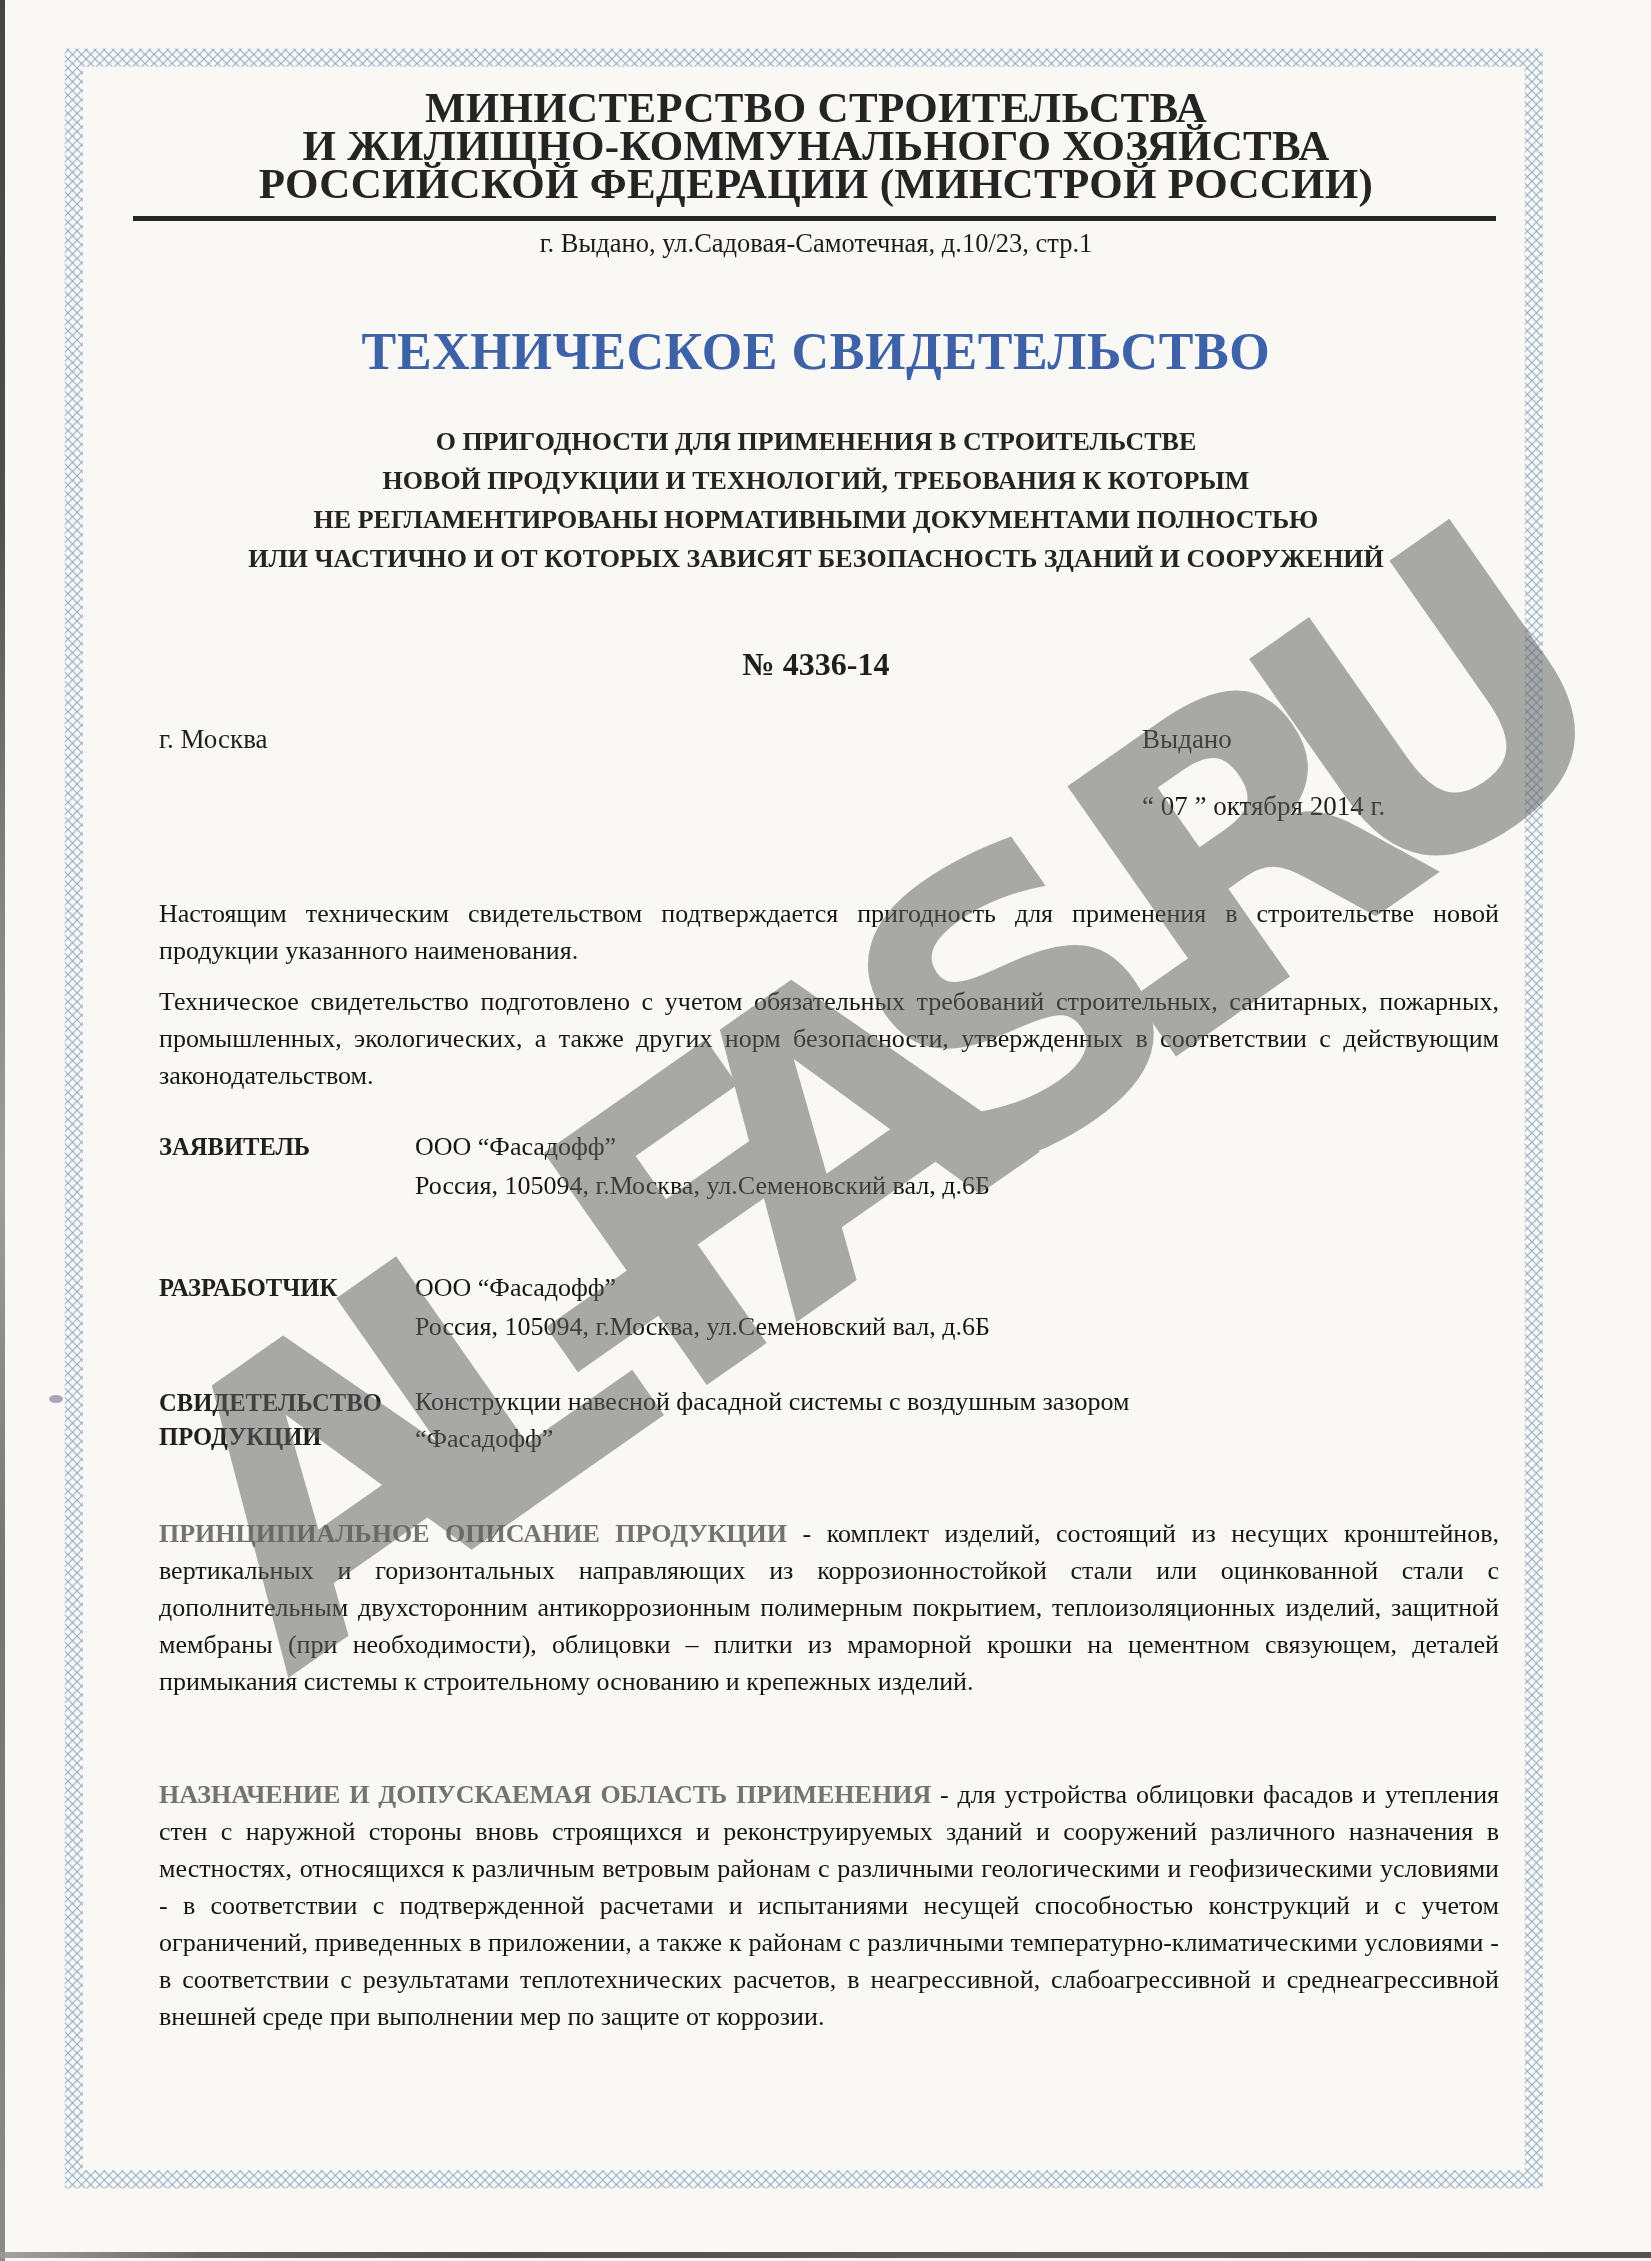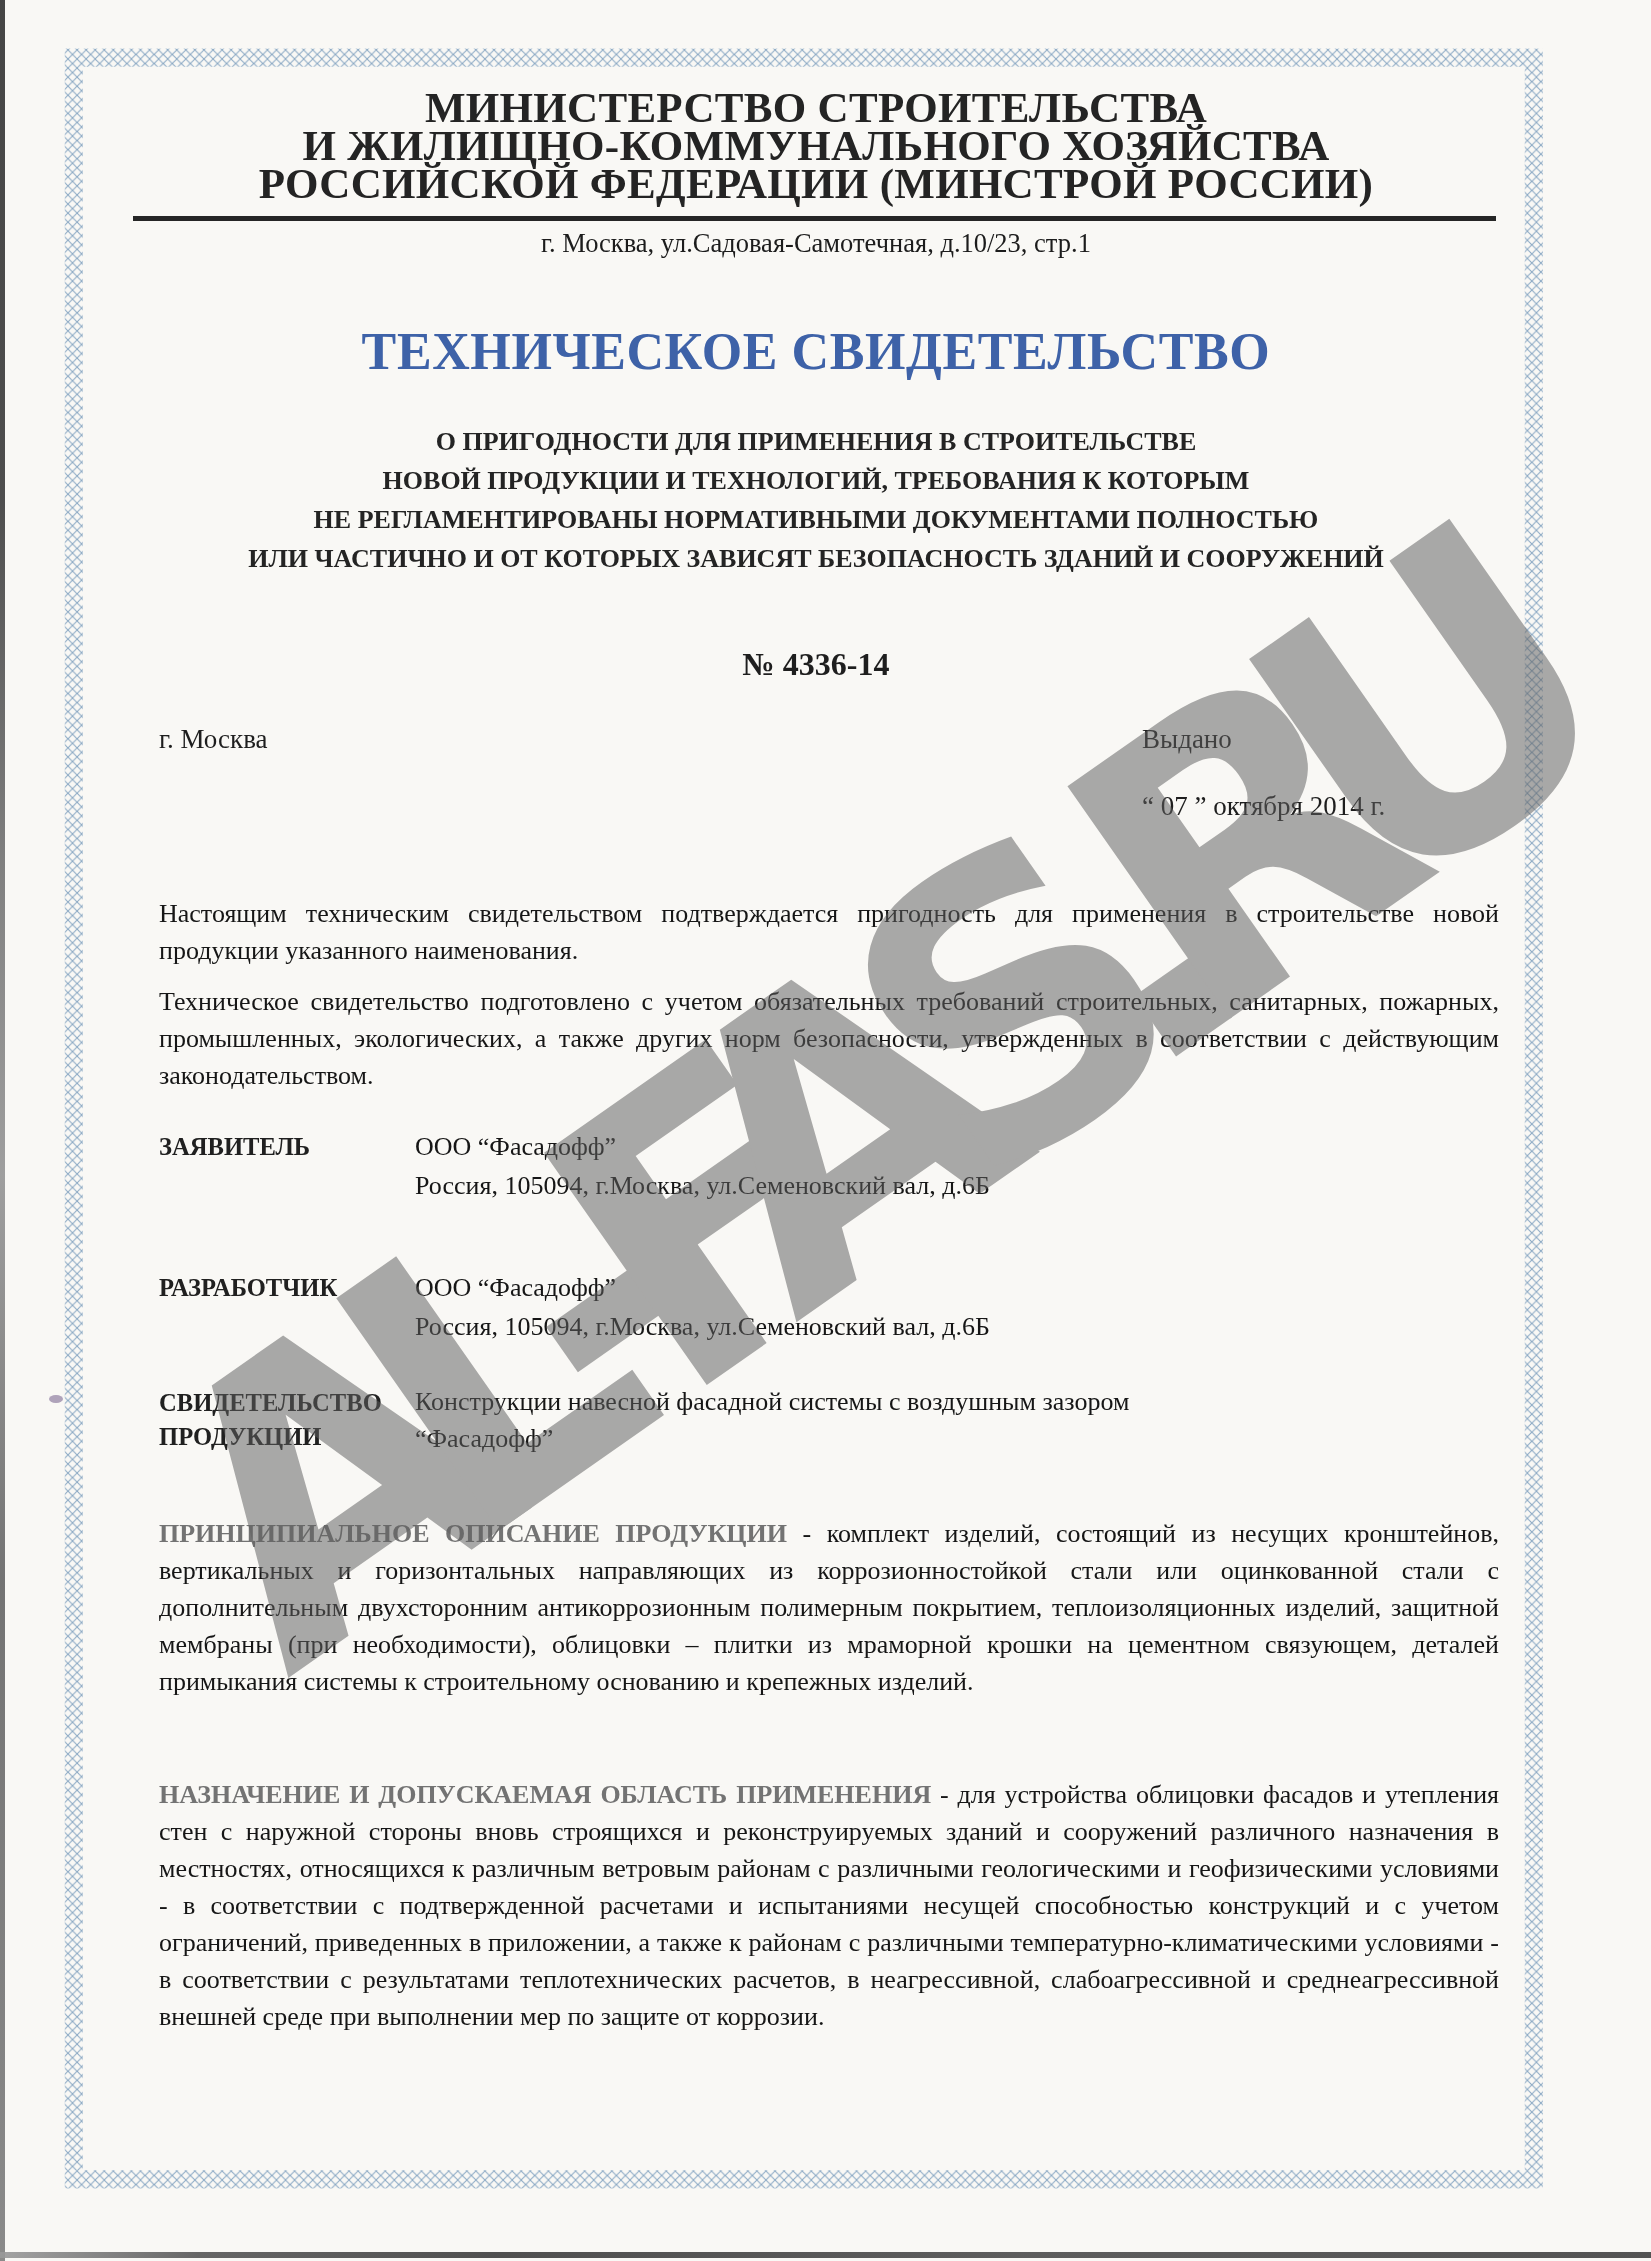--- a/index.html
+++ b/index.html
@@ -89,21 +89,21 @@
   <div class="watermark" style="color: rgb(96, 96, 96);">AL-FAS.RU</div>
 
   <div class="content-block centered ministry">
     <div>МИНИСТЕРСТВО СТРОИТЕЛЬСТВА</div>
     <div>И ЖИЛИЩНО-КОММУНАЛЬНОГО ХОЗЯЙСТВА</div>
     <div>РОССИЙСКОЙ ФЕДЕРАЦИИ (МИНСТРОЙ РОССИИ)</div>
   </div>
 
   <div class="header-rule"></div>
 
-  <div class="content-block centered address">г. Москва,  ул.Садовая-Самотечная,  д.10/23, стр.1</div>
+  <div class="content-block centered address">г. Выдано,  ул.Садовая-Самотечная,  д.10/23, стр.1</div>
 
   <div class="content-block centered doc-title" style="color: rgb(62, 98, 168);">ТЕХНИЧЕСКОЕ СВИДЕТЕЛЬСТВО</div>
 
   <div class="content-block centered subtitle">
     <div>О ПРИГОДНОСТИ ДЛЯ ПРИМЕНЕНИЯ  В СТРОИТЕЛЬСТВЕ</div>
     <div>НОВОЙ ПРОДУКЦИИ  И ТЕХНОЛОГИЙ, ТРЕБОВАНИЯ К КОТОРЫМ</div>
     <div>НЕ РЕГЛАМЕНТИРОВАНЫ НОРМАТИВНЫМИ ДОКУМЕНТАМИ ПОЛНОСТЬЮ</div>
     <div>ИЛИ ЧАСТИЧНО И ОТ КОТОРЫХ ЗАВИСЯТ БЕЗОПАСНОСТЬ ЗДАНИЙ И СООРУЖЕНИЙ</div>
   </div>
 

